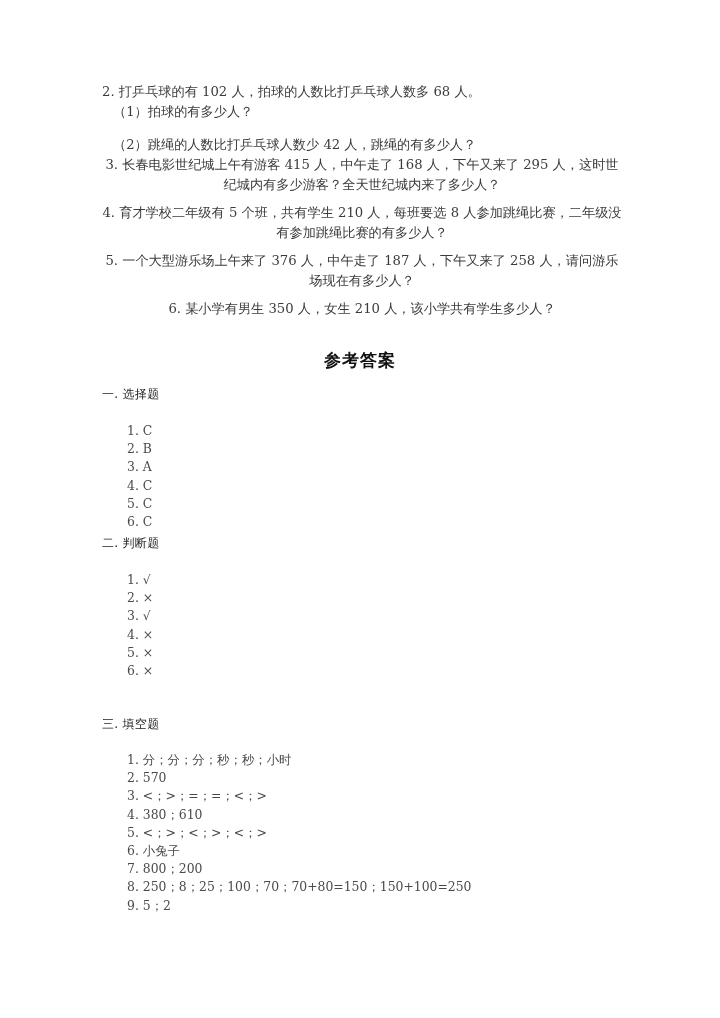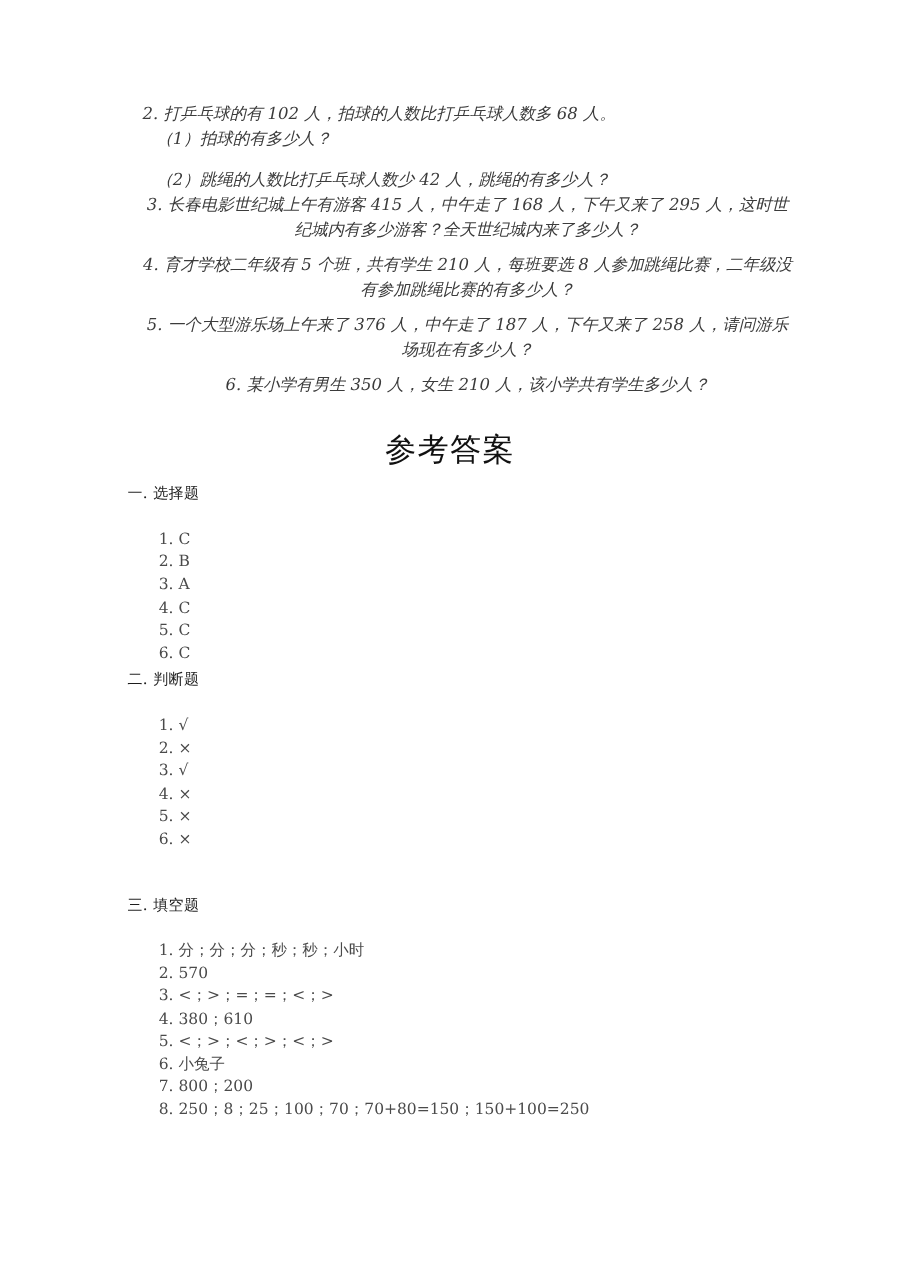--- a/index.html
+++ b/index.html
@@ -20,24 +20,23 @@
     left: 0; top: 0;
     width: 720px;
     height: 1018px;
     background: #ffffff;
     overflow: hidden;
   }
 
   
   .problems {
     position: absolute;
-    left: 114px;
+    left: 102px;
     top: 82px;
     width: 520px;
-    font-style: italic;
   }
   .prob-line {
     font-size: 13.2px;
     line-height: 20px;
     color: #3b3b3b;
     white-space: nowrap;
   }
   .prob-para {
     font-size: 13.2px;
     line-height: 19.5px;
@@ -49,23 +48,23 @@
   .gap-sm { margin-top: 9px; }
   .indent { padding-left: 11px; }
 
   
   .answers-title {
     position: absolute;
     top: 345px;
     left: 0;
     width: 720px;
     text-align: center;
-    font-size: 25px;
+    font-size: 17px;
     line-height: 30px;
-    font-weight: normal;
+    font-weight: bold;
     color: #111111;
     letter-spacing: 1px;
   }
 
   
   .section {
     position: absolute;
     left: 102px;
     width: 540px;
   }
@@ -137,16 +136,17 @@
     <div class="section-title">三. 填空题</div>
     <div class="ans-list">
       <div class="ans-item">1. 分；分；分；秒；秒；小时</div>
       <div class="ans-item">2. 570</div>
       <div class="ans-item">3. &lt;；&gt;；=；=；&lt;；&gt;</div>
       <div class="ans-item">4. 380；610</div>
       <div class="ans-item">5. &lt;；&gt;；&lt;；&gt;；&lt;；&gt;</div>
       <div class="ans-item">6. 小兔子</div>
       <div class="ans-item">7. 800；200</div>
       <div class="ans-item">8. 250；8；25；100；70；70+80=150；150+100=250</div>
+      <div class="ans-item">9. 5；2</div>
     </div>
   </div>
 
 </div>
 
 </body></html>

